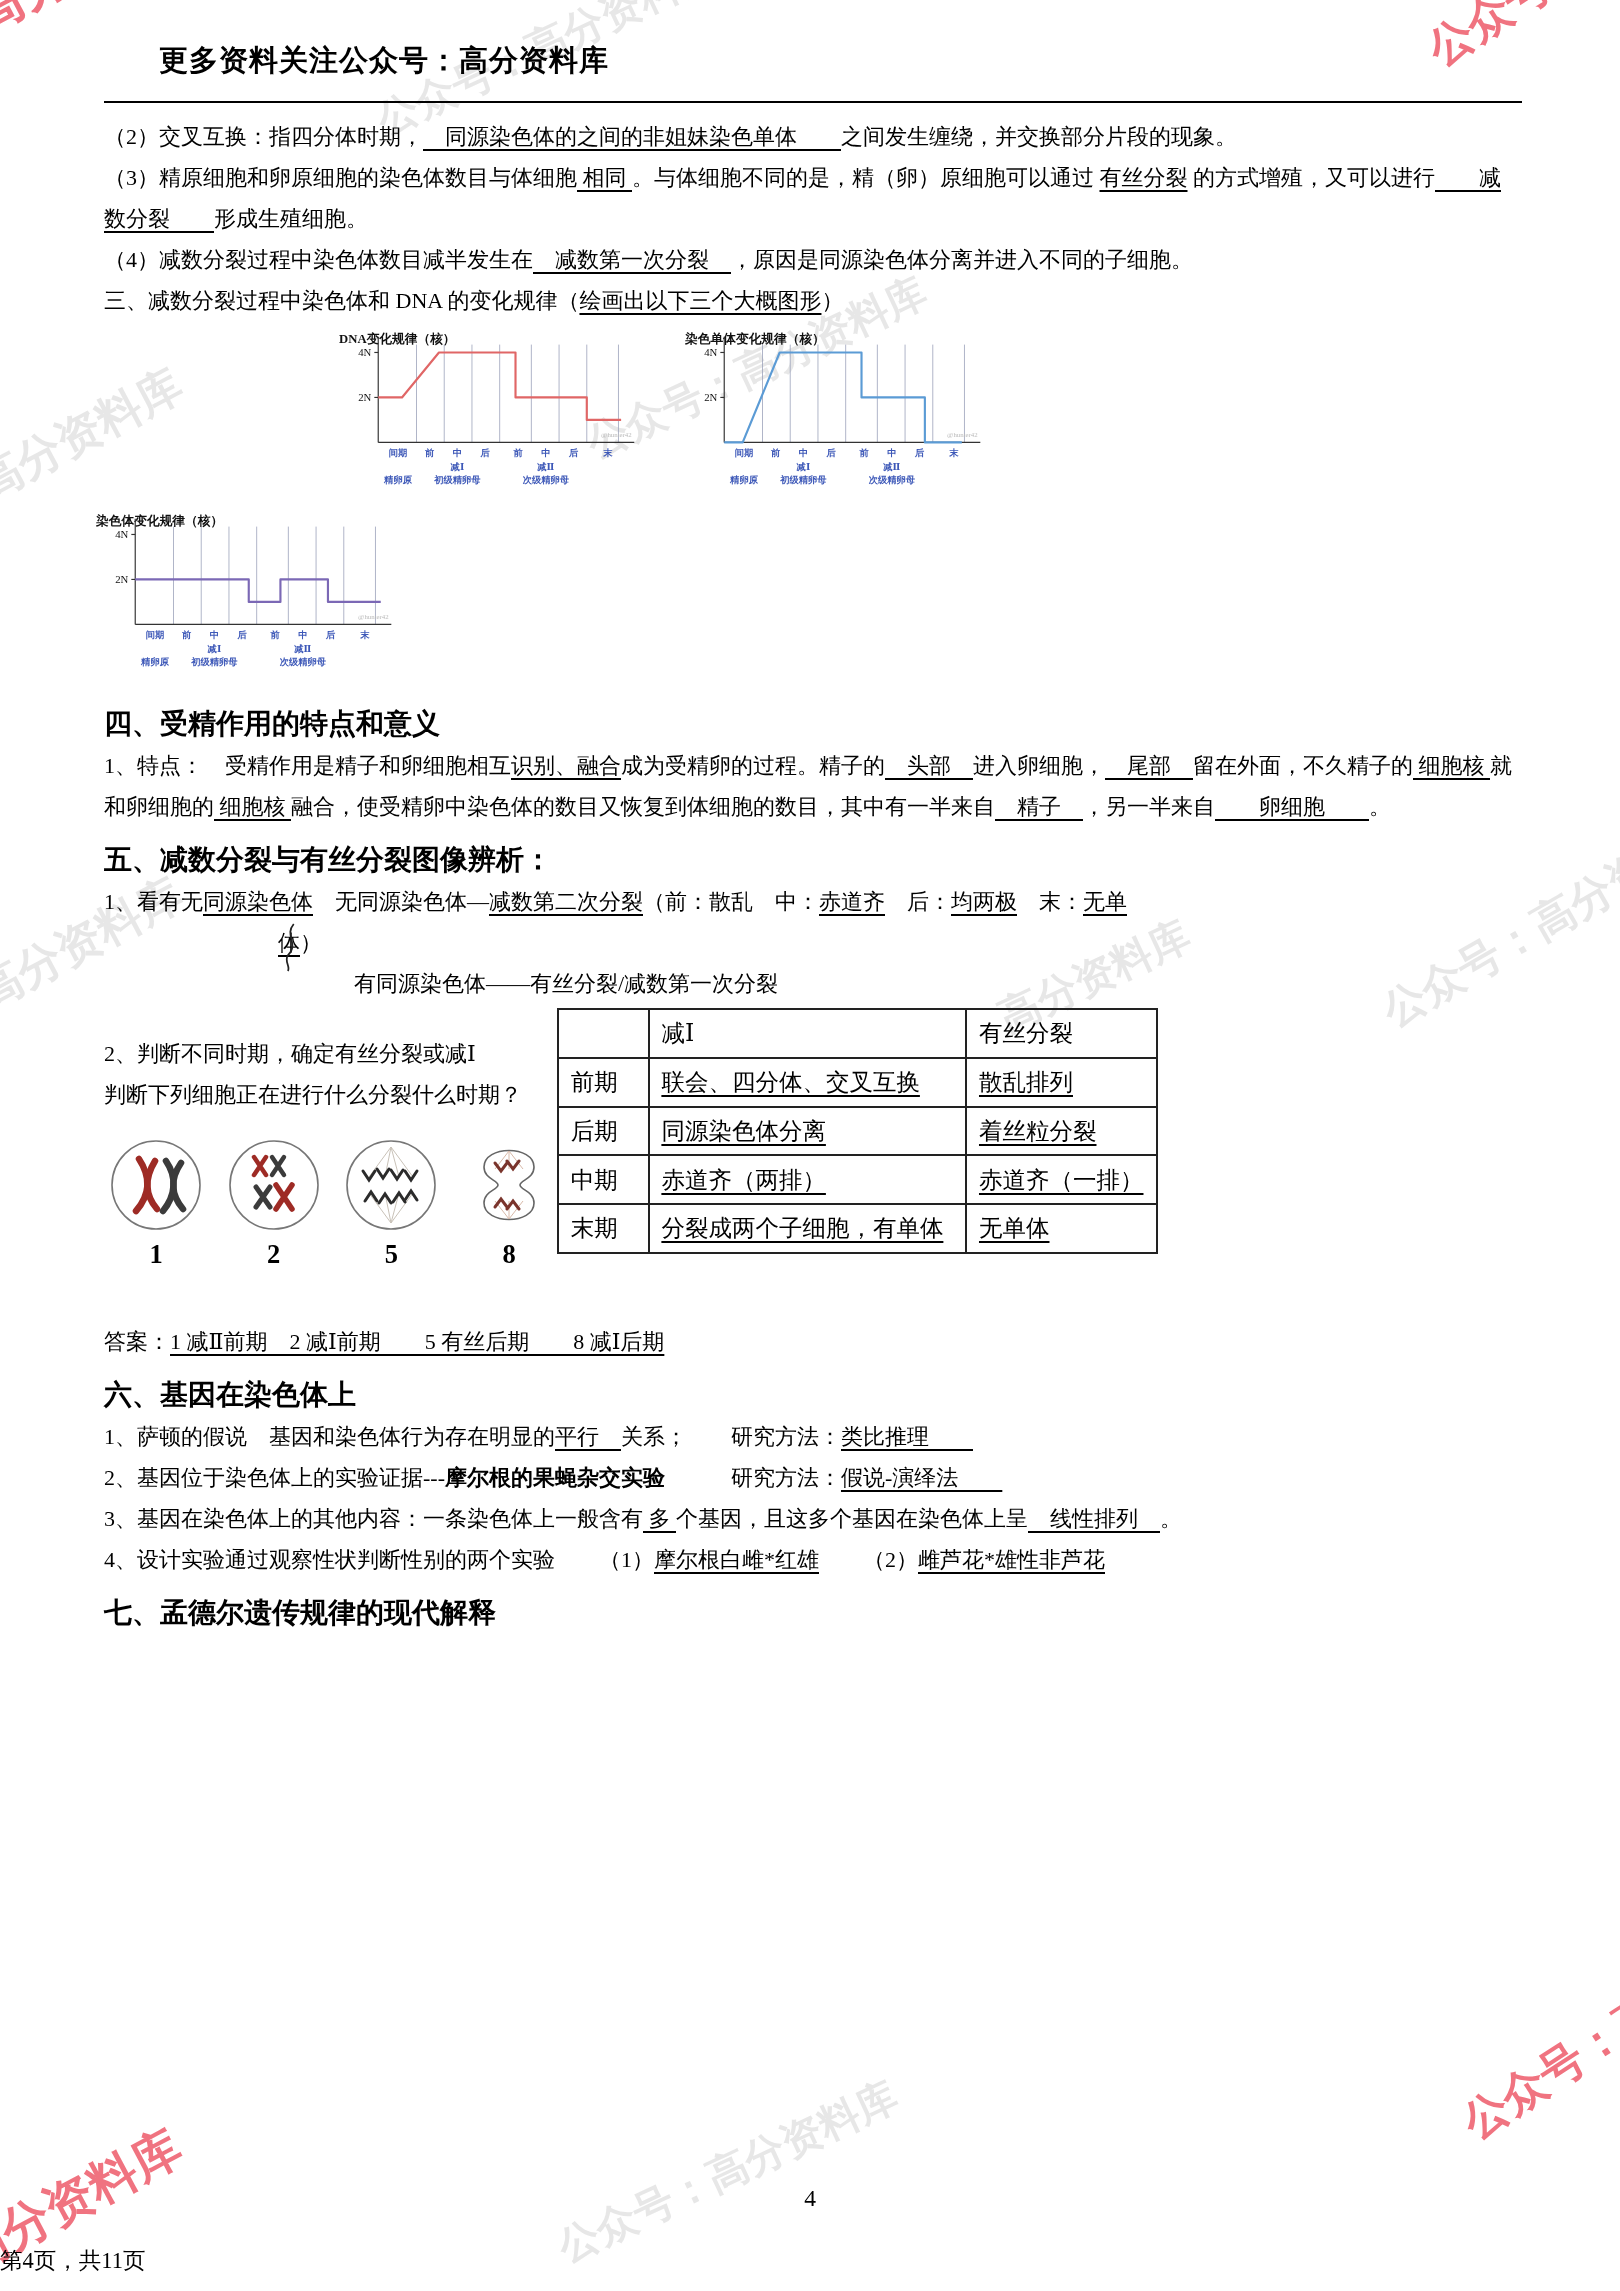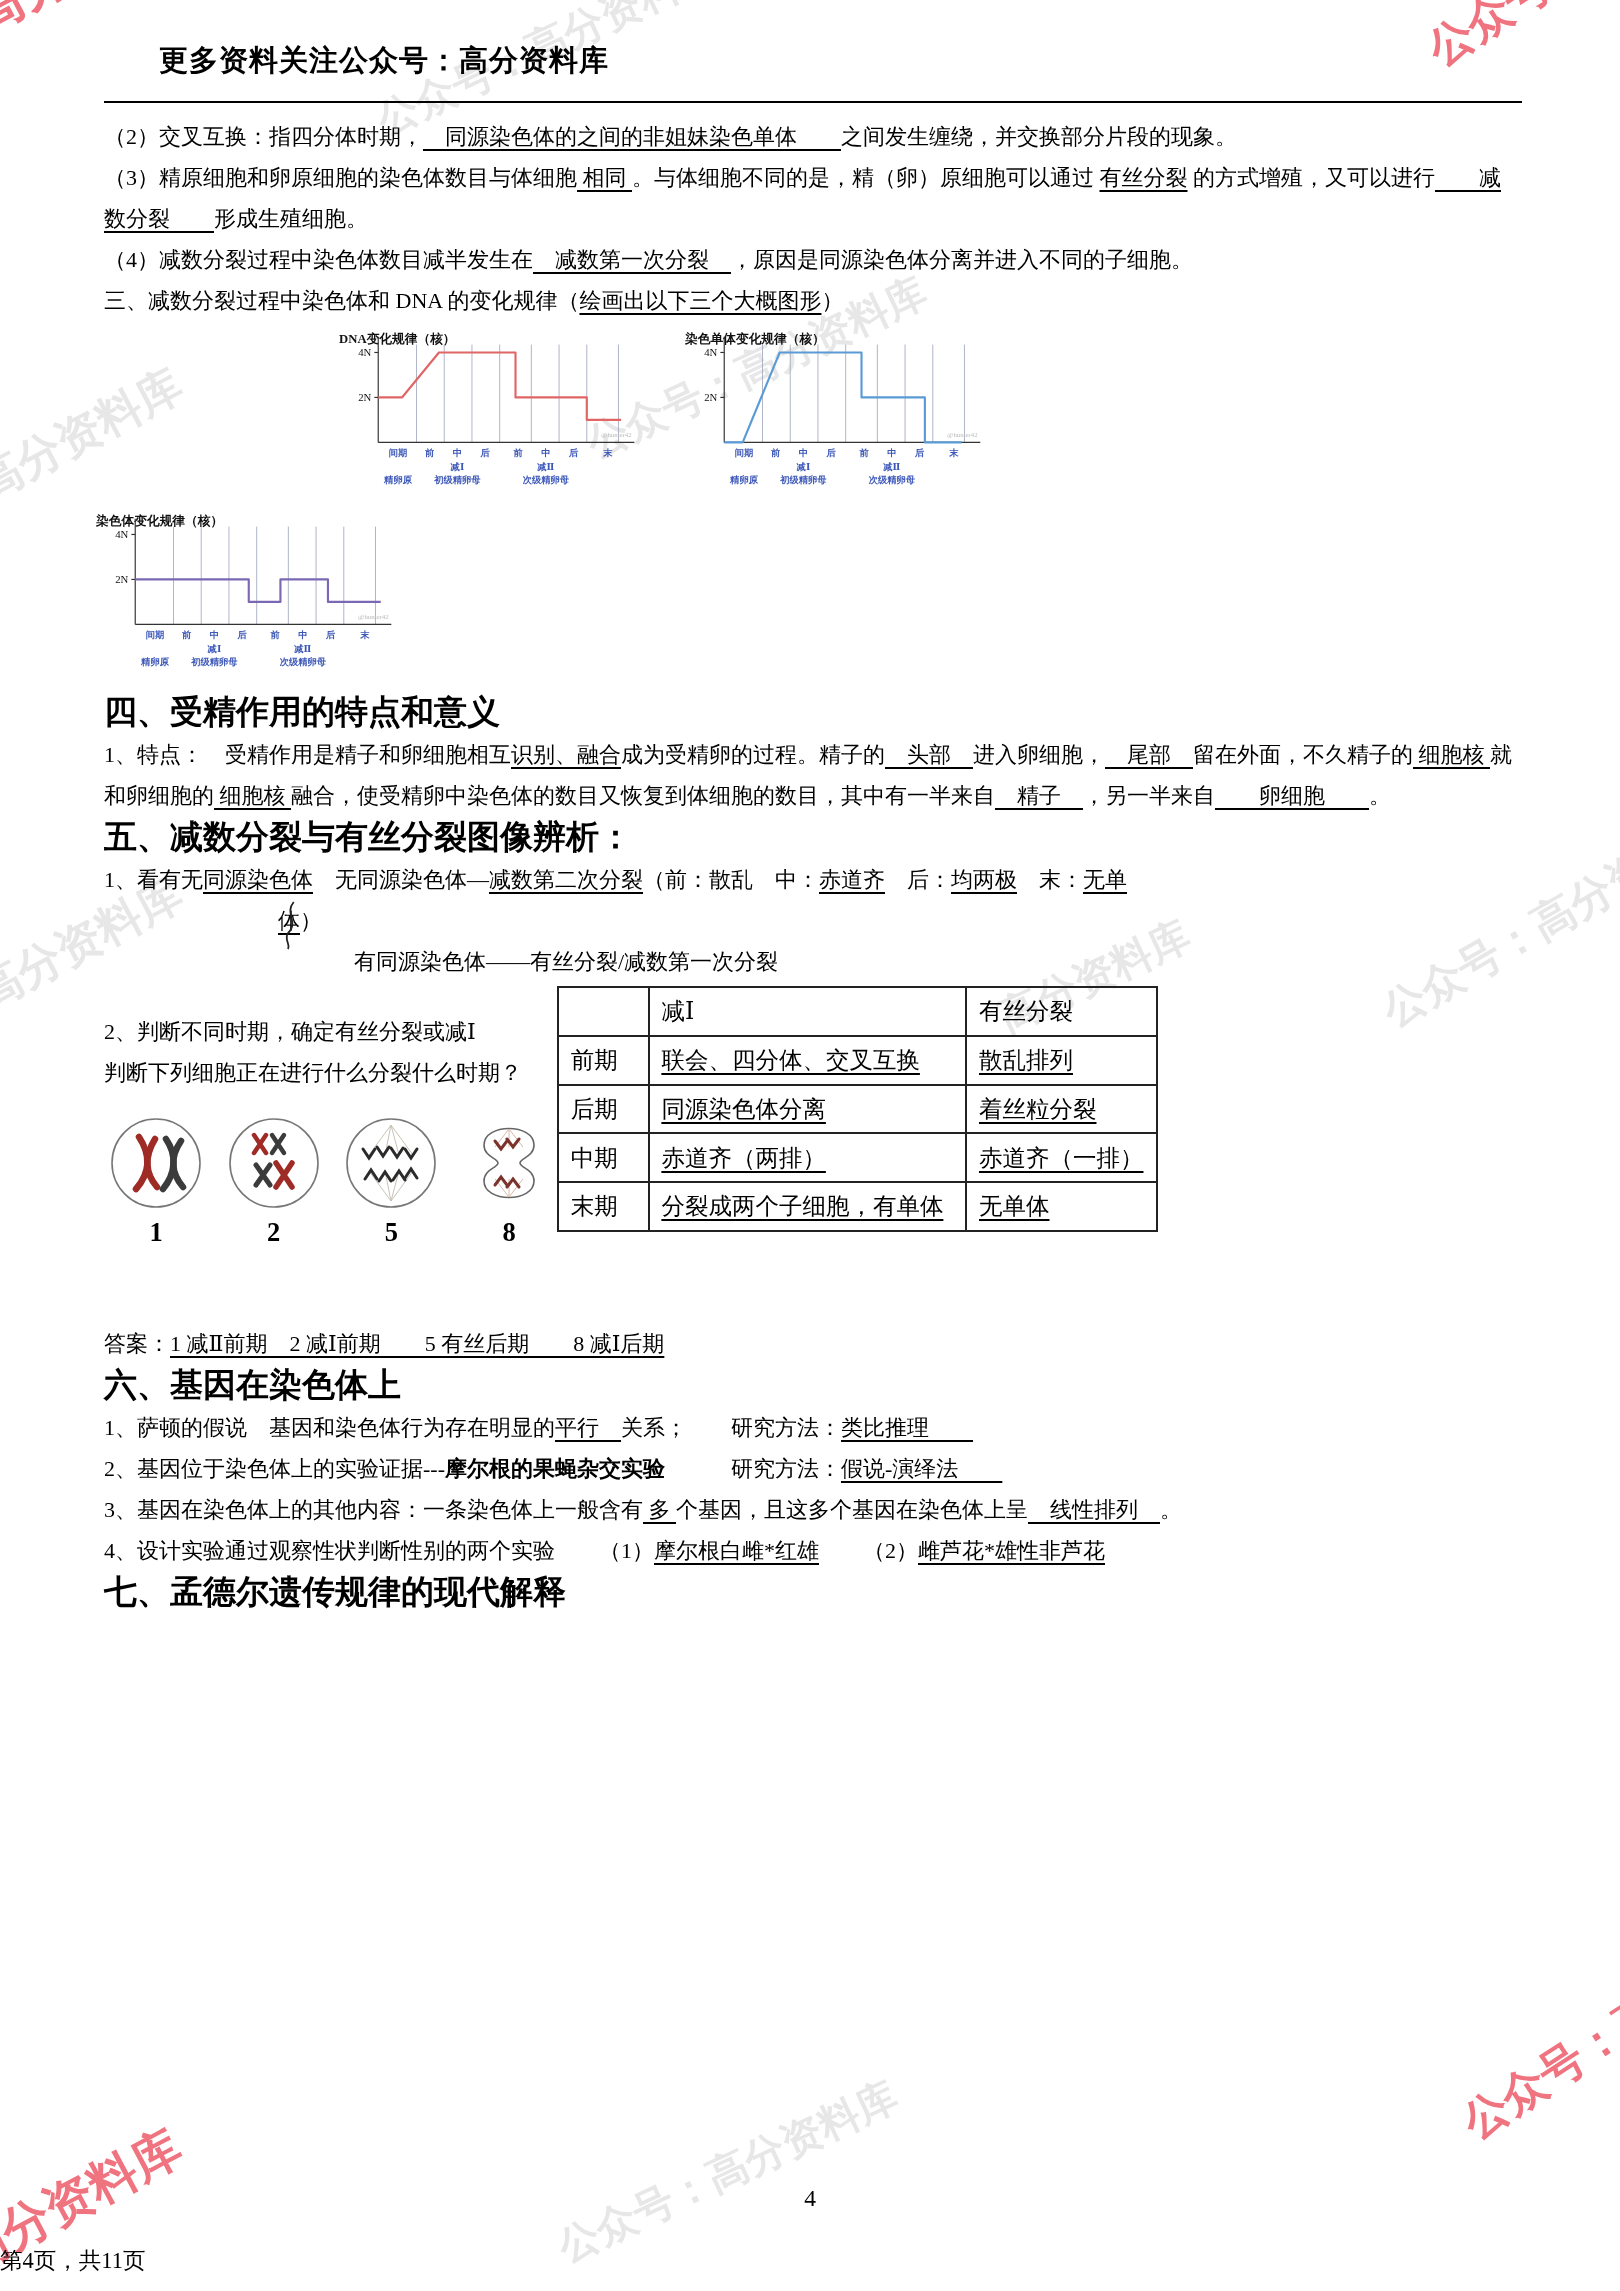--- a/index.html
+++ b/index.html
@@ -7,41 +7,41 @@
   font-family:"Liberation Serif","DejaVu Serif",serif;color:#000}
 .wm-layer{position:absolute;inset:0;pointer-events:none;z-index:0}
 .wm{position:absolute;white-space:nowrap;font-weight:bold;transform-origin:left top;
   font-family:"Liberation Sans","DejaVu Sans",sans-serif}
 .wm.red{color:rgba(233,56,74,0.70)}
 .wm.gray{color:rgba(110,110,110,0.17)}
 .content{position:absolute;left:104px;right:98px;top:41px;z-index:1}
 .doc-header{font-weight:bold;font-size:29px;padding-left:55px;letter-spacing:1px}
 .rule{height:0;border:none;border-top:2.9px solid #000;margin:19.6px 0 13.7px 0}
 .line{font-size:22px;line-height:41px;white-space:pre-wrap;margin:0}
-.heading{font-weight:bold;font-size:33px;line-height:43px;margin-top:0;white-space:pre-wrap}
+.heading{font-weight:bold;font-size:28px;line-height:43px;margin-top:11px;white-space:pre-wrap}
 .u{text-decoration:underline;text-underline-offset:4.9px}
 .b{font-weight:bold}
 .charts-row{display:flex;gap:23px;margin:7.8px 0 0 233px}
 .chart{flex:0 0 auto}
 .chart3-wrap{margin:2px 0 0 -9.8px}
 .five-wrap{position:relative}
 .curve-note{position:absolute;left:176px;top:41px}
 .indent-line{padding-left:174px}
 .center-line{padding-left:250px}
 .two-col{position:relative;margin-top:3.9px;min-height:312px}
 .left-col{width:461px;padding-top:25.5px}
 .cells-row{display:flex;gap:13.7px;margin-top:21.6px}
 .cell-fig{width:104px;text-align:center;margin:0}
 .cell-label{font-weight:bold;font-size:26.5px;margin-top:2px}
 .cmp-table{position:absolute;left:453px;top:0;border-collapse:collapse;font-size:23.5px}
 .cmp-table td{border:2px solid #222;padding:2.9px 11.8px;height:41px;vertical-align:middle}
 .cmp-table td.c0{width:65px}
 .cmp-table td.c1{width:292px}
 .cmp-table td.c2{width:165px}
-.answer-line{margin-top:25px}
+.answer-line{margin-top:1px}
 .page-num{position:absolute;left:0;right:0;bottom:80px;text-align:center;font-size:23.5px;z-index:1}
 .doc-footer{position:absolute;left:0;right:0;bottom:15.7px;text-align:left;font-size:22.5px;z-index:1}
 </style>
 </head>
 <body>
 
 <div class="page">
   <div class="wm-layer">
       <div class="wm red" style="left: -44px; top: -11.8px; font-size: 53px; transform: rotate(-28deg);">高分资料库</div>
       <div class="wm red" style="left: 1416px; top: 29px; font-size: 45px; transform: rotate(-33deg);">公众号：高分资料库</div>

